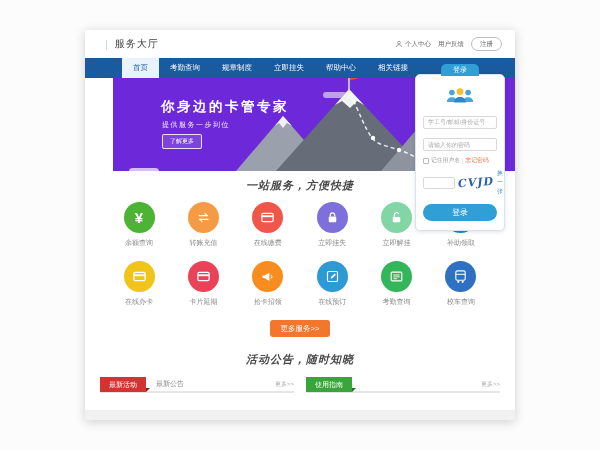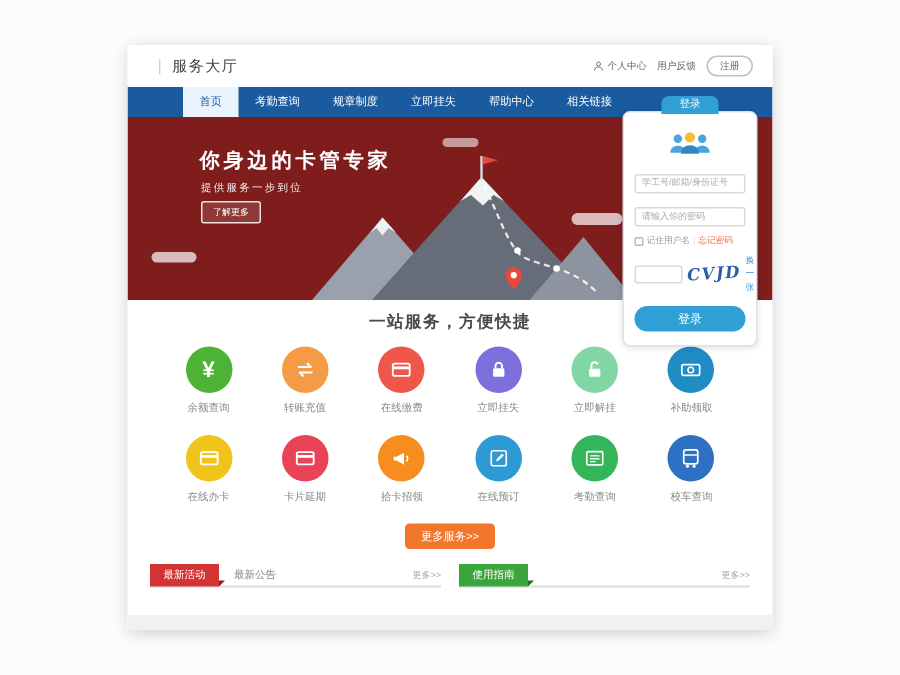--- a/index.html
+++ b/index.html
@@ -17,21 +17,21 @@
   .hdr-right { margin-left:auto; display:flex; align-items:center; gap:7px; font-size:6.5px; color:#666; }
   .hdr-link { cursor:pointer; display:flex; align-items:center; gap:2px; }
   .reg-btn { border:1px solid #bfbfbf; border-radius:7px; padding:1.5px 8px; font-size:6.5px; color:#666; background:#fff; cursor:pointer; }
 
   
   .nav { height:20px; background:#1a5a9e; display:flex; align-items:stretch; padding-left:8px; }
   .nav-item { color:#fff; font-size:7.5px; line-height:20px; padding:0 11px; cursor:pointer; }
   .nav-item.active { background:#e9f3fb; color:#1a5a9e;margin-left:29px; }
 
   
-  .hero { position:relative; height:122px; background:#7f1d1d; overflow:hidden; }
+  .hero { position:relative; height:93px; background:#6d28d9; overflow:hidden;margin-left:28px; }
   .hero-title { position:absolute; left:48px; top:20px; font-size:13.5px; font-weight:bold; color:#fff; letter-spacing:2.5px; }
   .hero-sub { position:absolute; left:49px; top:42px; font-size:7px; color:rgba(255,255,255,.92); letter-spacing:1.5px; }
   .hero-cta { position:absolute; left:49px; top:56px; font-size:6px; color:#fff; border:1px solid rgba(255,255,255,.85);
               background:rgba(255,255,255,.12); padding:2px 7px; border-radius:2px; cursor:pointer; }
   .cloud { position:absolute; background:rgba(255,255,255,.7); border-radius:10px; }
   .mtn { position:absolute; left:108px; bottom:0; }
   .big-pin { position:absolute; left:252px; top:100px; }
 
   
   .login { position:absolute; right:10px; top:44px; width:90px; background:#fff; border:1px solid #d7e3ed;
@@ -49,21 +49,21 @@
   .forgot { color:#f0703c; cursor:pointer; }
   .cap-row { display:flex; align-items:center; gap:3px; }
   .cap-input { width:32px; height:12px; border:1px solid #d9d9d9; border-radius:2px; }
   .cap-text { font-family:"DejaVu Serif","Liberation Serif",serif; font-style:italic; font-weight:bold;
               font-size:11px; color:#2a5fa8; letter-spacing:1px; transform:rotate(-4deg); cursor:pointer; }
   .cap-refresh { font-size:5.8px; color:#3a8fd0; cursor:pointer; }
   .login-btn { margin-top:8px; width:100%; height:17px; background:#2f9fd6; border:none; border-radius:9px;
                color:#fff; font-size:8px; cursor:pointer; }
 
   
-  .svc-title, .ann-title { text-align:center; font-size:11px; font-weight:600; color:#4a4a4a; letter-spacing:1px; }
+  .svc-title, .ann-title { text-align:center; font-size:11px; font-weight:600; color:#4a4a4a; letter-spacing:1px;font-style:italic; }
   .svc-title { margin-top:7px; }
   .svc-row { display:flex; justify-content:space-between; padding:0 26px; margin-top:9px; }
   .svc-item { width:56px; display:flex; flex-direction:column; align-items:center; cursor:pointer; }
   .svc-circle { width:31px; height:31px; border-radius:50%; display:flex; align-items:center; justify-content:center; }
   .svc-glyph { color:#fff; font-size:15px; font-weight:bold; line-height:1; }
   .svc-label { margin-top:5px; font-size:7px; color:#8a8a8a; white-space:nowrap; }
   .more-btn { display:block; margin:13px auto 0; background:#f2762b; border:none; border-radius:3px;
               color:#fff; font-size:7.5px; padding:3.5px 11px; cursor:pointer; }
 
   
@@ -280,20 +280,21 @@
               <circle cx="8.5" cy="20.5" r="1.7" fill="#fff"></circle>
               <circle cx="15.5" cy="20.5" r="1.7" fill="#fff"></circle>
             </svg>
         </div>
         <div class="svc-label">校车查询</div>
       </div>
     </div>
 
     <button class="more-btn">更多服务&gt;&gt;</button>
 
+    <div class="ann-title">活动公告，随时知晓</div>
     <div class="ann-cols">
       <div class="ann-col">
         <div class="ann-head">
           <div class="ribbon red">最新活动</div>
           <span class="ann-tab">最新公告</span>
           <span class="ann-more">更多&gt;&gt;</span>
         </div>
       </div>
       <div class="ann-col">
         <div class="ann-head">

